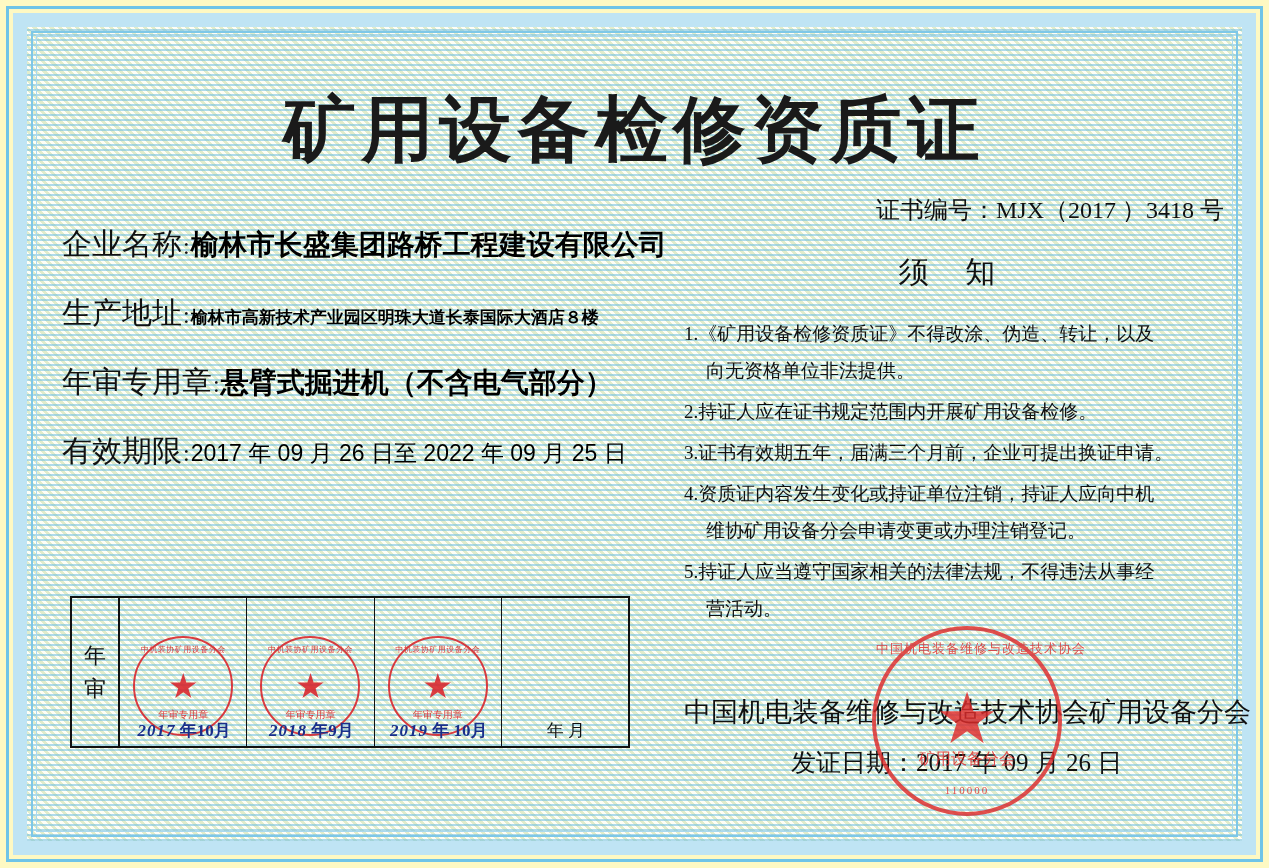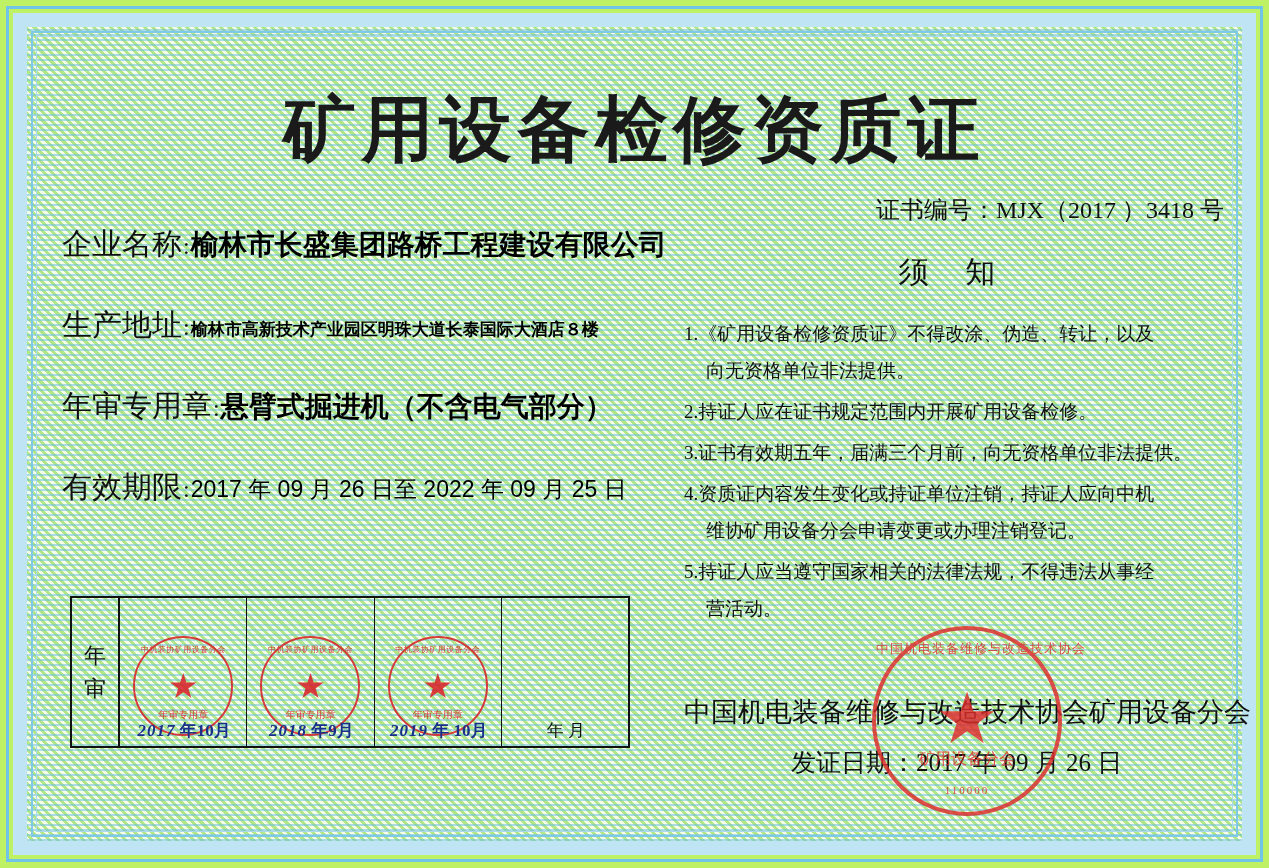--- a/index.html
+++ b/index.html
@@ -12,21 +12,21 @@
     height: 868px;
     font-family: "Liberation Serif", "DejaVu Serif", serif;
     color: #111;
     overflow: hidden;
   }
 
   .certificate {
     position: relative;
     width: 1269px;
     height: 868px;
-    background: #bef264;
+    background: #fef9c3;
     box-sizing: border-box;
   }
 
   
   .border-outer {
     position: absolute;
     left: 6px; top: 6px; right: 6px; bottom: 6px;
     border: 3px solid #6fc4e8;
     box-sizing: border-box;
   }
@@ -84,21 +84,21 @@
   
   .left-col {
     position: absolute;
     left: 18px;
     top: 180px;
     width: 620px;
   }
   .field-row {
     display: flex;
     align-items: baseline;
-    margin-bottom: 40px;
+    margin-bottom: 28px;
   }
   .field-label {
     font-family: "Liberation Sans", "DejaVu Sans", sans-serif;
     font-size: 30px;
     font-weight: 500;
     white-space: nowrap;
     color: #111;
   }
   .field-colon {
     font-size: 24px;
@@ -411,21 +411,21 @@
 
       <div class="notice-list">
         <div class="notice-item">
           <span>1.</span><span>《矿用设备检修资质证》不得改涂、伪造、转让，以及</span>
           <span class="cont">向无资格单位非法提供。</span>
         </div>
         <div class="notice-item">
           <span>2.</span><span>持证人应在证书规定范围内开展矿用设备检修。</span>
         </div>
         <div class="notice-item">
-          <span>3.</span><span>证书有效期五年，届满三个月前，向无资格单位非法提供。</span>
+          <span>3.</span><span>证书有效期五年，届满三个月前，企业可提出换证申请。</span>
         </div>
         <div class="notice-item">
           <span>4.</span><span>资质证内容发生变化或持证单位注销，持证人应向中机</span>
           <span class="cont">维协矿用设备分会申请变更或办理注销登记。</span>
         </div>
         <div class="notice-item">
           <span>5.</span><span>持证人应当遵守国家相关的法律法规，不得违法从事经</span>
           <span class="cont">营活动。</span>
         </div>
       </div>

